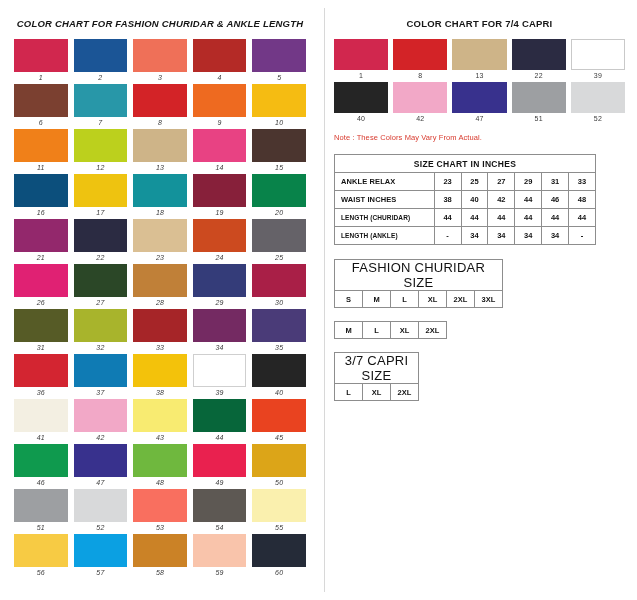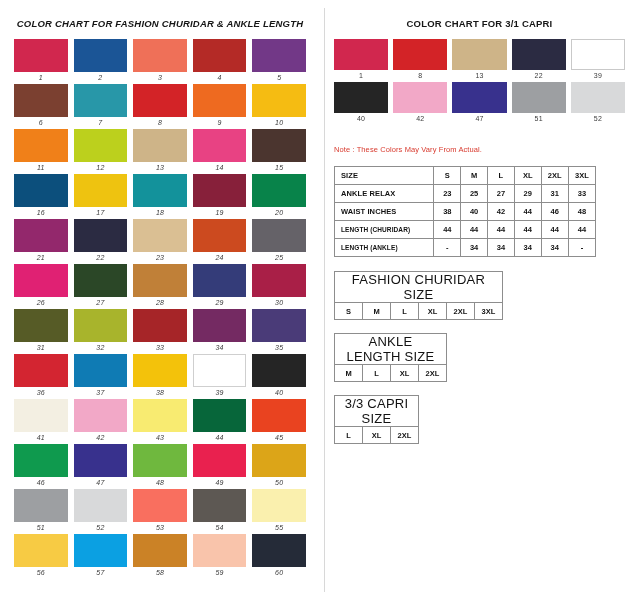--- a/index.html
+++ b/index.html
@@ -96,21 +96,21 @@
     height: 31px;
     width: 100%;
     box-sizing: border-box;
   }
   .capri-swatch.white-border {
     border: 1px solid #c9c9c9;
   }
   .note {
     font-size: 7.5px;
     color: #d83a2e;
-    margin-top: 20px;
+    margin-top: 8px;
     margin-bottom: 12px;
     letter-spacing: 0.1px;
   }
 
   
   table.grid-table {
     border-collapse: collapse;
     font-size: 7.5px;
     color: #121212;
     background: #fff;
@@ -412,21 +412,21 @@
         <div class="swatch-cell">
           <div class="swatch" style="background: rgb(37, 43, 56);"></div>
           <div class="swatch-num">60</div>
         </div>
       </div>
   </div>
 
   <div class="divider"></div>
 
   <div class="right-panel">
-    <div class="panel-title">COLOR CHART FOR 3/1 CAPRI</div>
+    <div class="panel-title">COLOR CHART FOR 7/4 CAPRI</div>
     <div class="capri-grid" id="right-grid">
         <div class="swatch-cell">
           <div class="capri-swatch" style="background: rgb(209, 39, 78);"></div>
           <div class="swatch-num">1</div>
         </div>
         <div class="swatch-cell">
           <div class="capri-swatch" style="background: rgb(211, 35, 39);"></div>
           <div class="swatch-num">8</div>
         </div>
         <div class="swatch-cell">
@@ -460,27 +460,21 @@
         <div class="swatch-cell">
           <div class="capri-swatch" style="background: rgb(216, 217, 218);"></div>
           <div class="swatch-num">52</div>
         </div>
       </div>
     <div class="note">Note : These Colors May Vary From Actual.</div>
 
     <table class="grid-table" id="size-chart-table">
       <tbody id="size-chart-body">
           <tr>
-            <td class="sc-rowlabel">SIZE</td>
-            <td class="sc-cell">S</td>
-            <td class="sc-cell">M</td>
-            <td class="sc-cell">L</td>
-            <td class="sc-cell">XL</td>
-            <td class="sc-cell">2XL</td>
-            <td class="sc-cell">3XL</td>
+            <td colspan="7" class="sc-title">SIZE CHART IN INCHES</td>
           </tr>
           <tr>
             <td class="sc-rowlabel">ANKLE RELAX</td>
             <td class="sc-cell">23</td>
             <td class="sc-cell">25</td>
             <td class="sc-cell">27</td>
             <td class="sc-cell">29</td>
             <td class="sc-cell">31</td>
             <td class="sc-cell">33</td>
           </tr>
@@ -526,34 +520,31 @@
               <td class="mini-cell">L</td>
               <td class="mini-cell">XL</td>
               <td class="mini-cell">2XL</td>
               <td class="mini-cell">3XL</td>
             </tr>
           </tbody>
         </table>
         <table class="grid-table mini-table">
           <tbody>
             <tr>
-              <td colspan="4" class="mini-title">ANKLE LENGTH SIZE</td>
-            </tr>
-            <tr>
               <td class="mini-cell">M</td>
               <td class="mini-cell">L</td>
               <td class="mini-cell">XL</td>
               <td class="mini-cell">2XL</td>
             </tr>
           </tbody>
         </table>
         <table class="grid-table mini-table">
           <tbody>
             <tr>
-              <td colspan="3" class="mini-title">3/3 CAPRI SIZE</td>
+              <td colspan="3" class="mini-title">3/7 CAPRI SIZE</td>
             </tr>
             <tr>
               <td class="mini-cell">L</td>
               <td class="mini-cell">XL</td>
               <td class="mini-cell">2XL</td>
             </tr>
           </tbody>
         </table>
       </div>
   </div>

